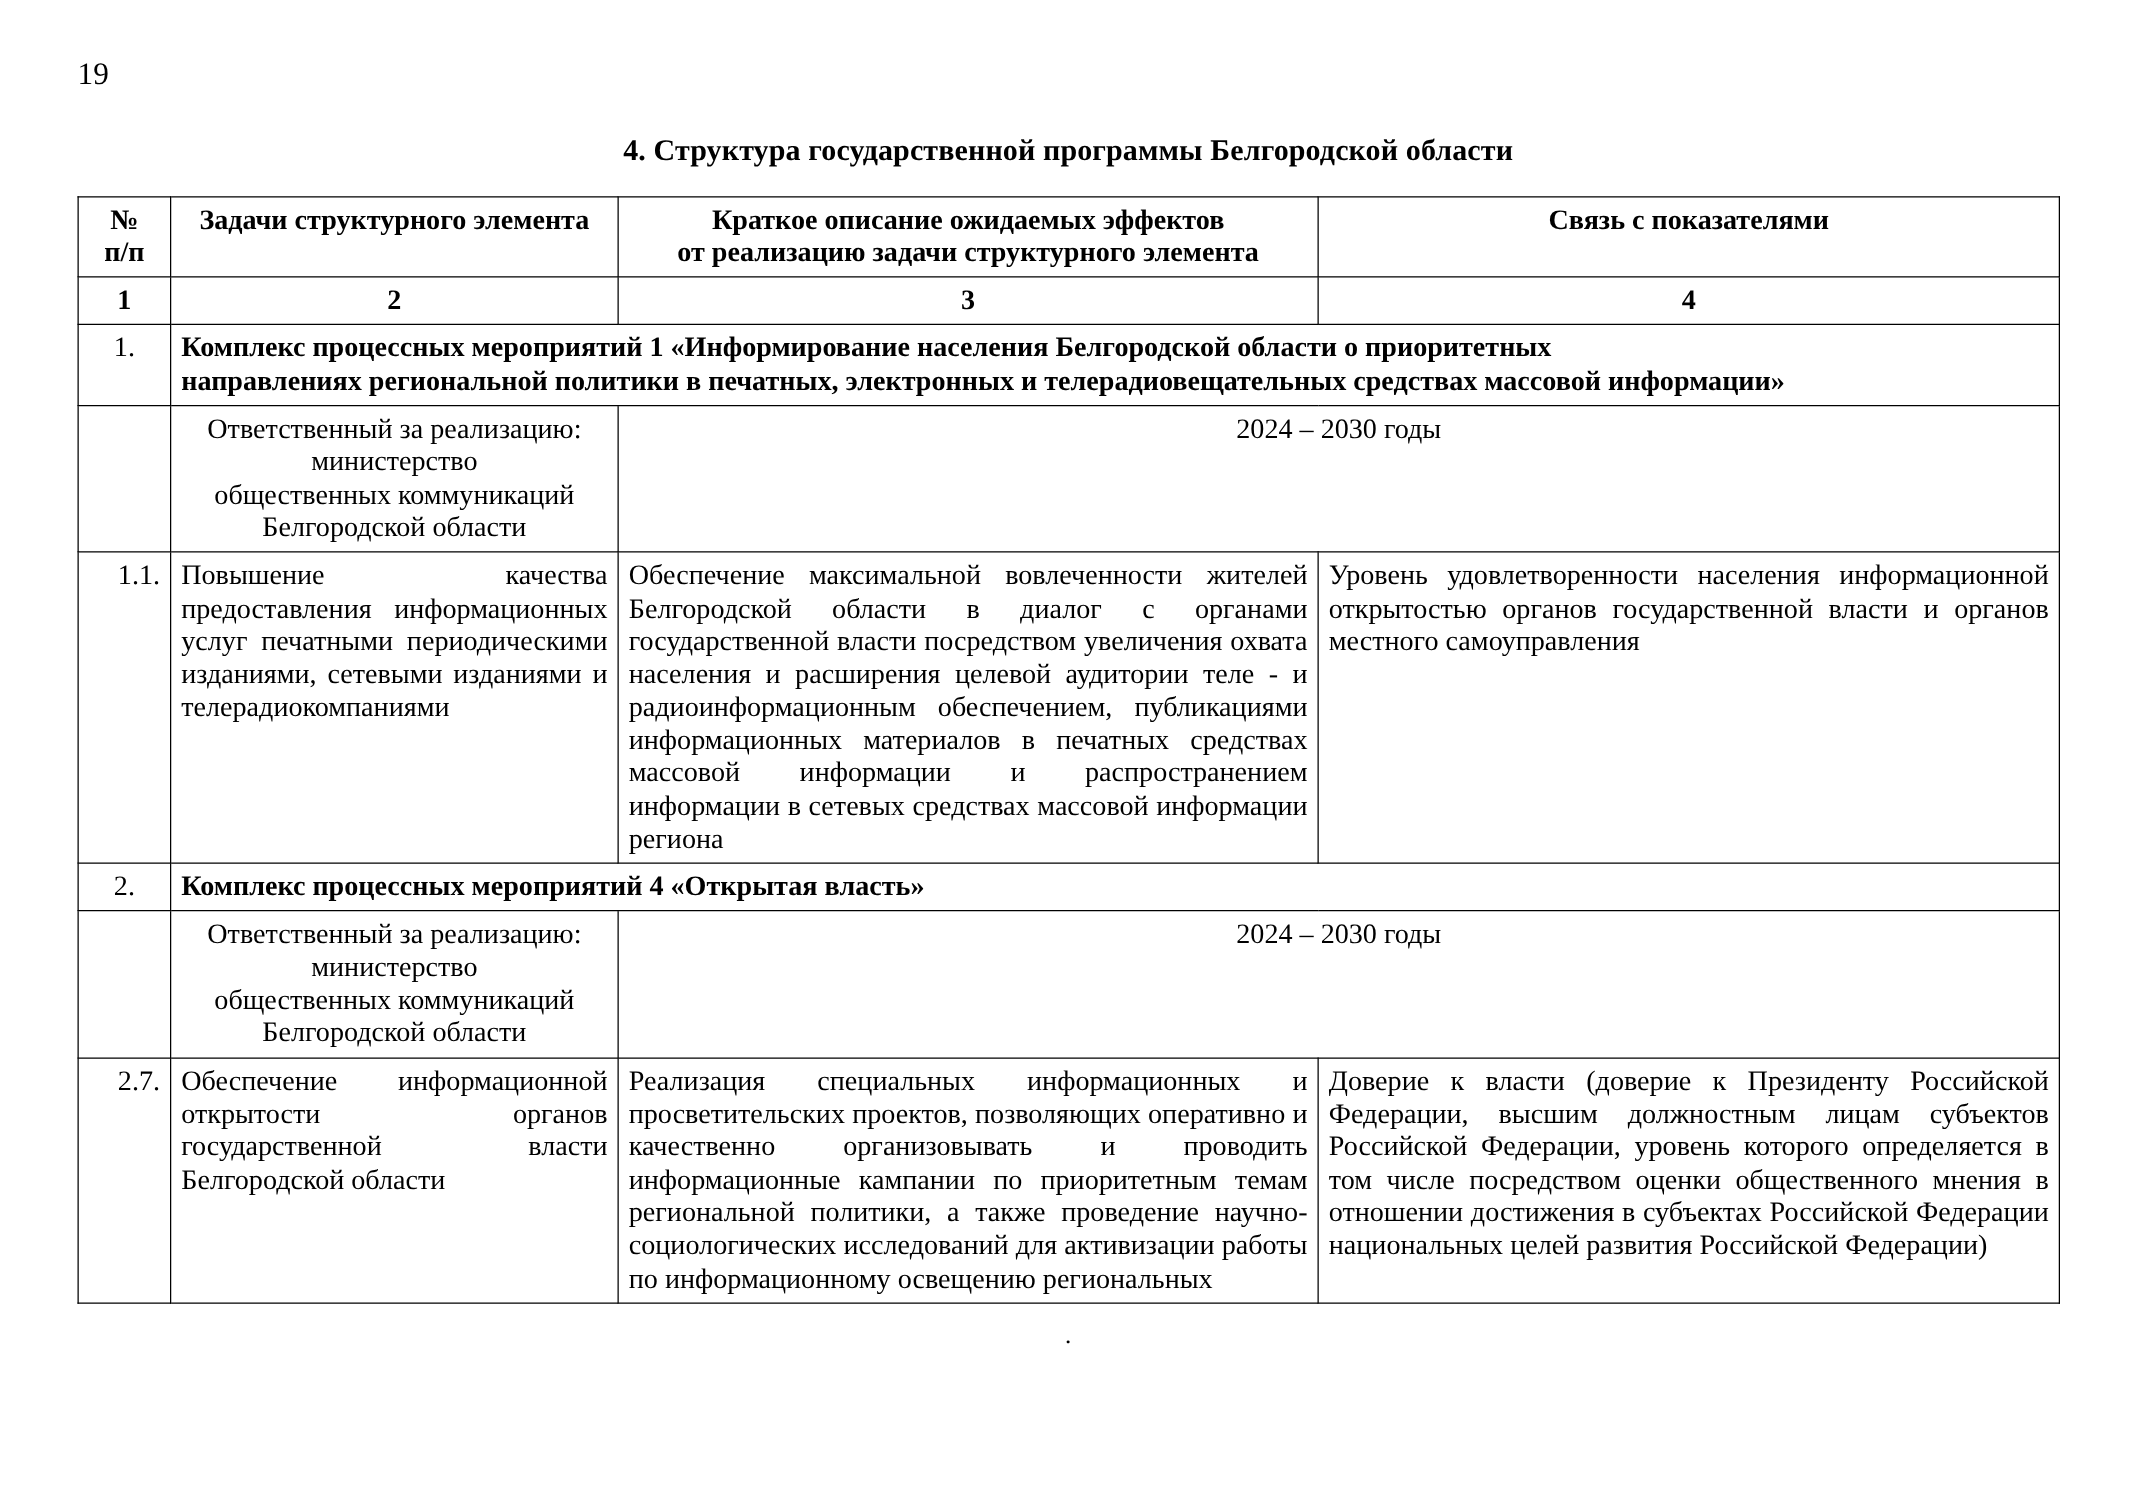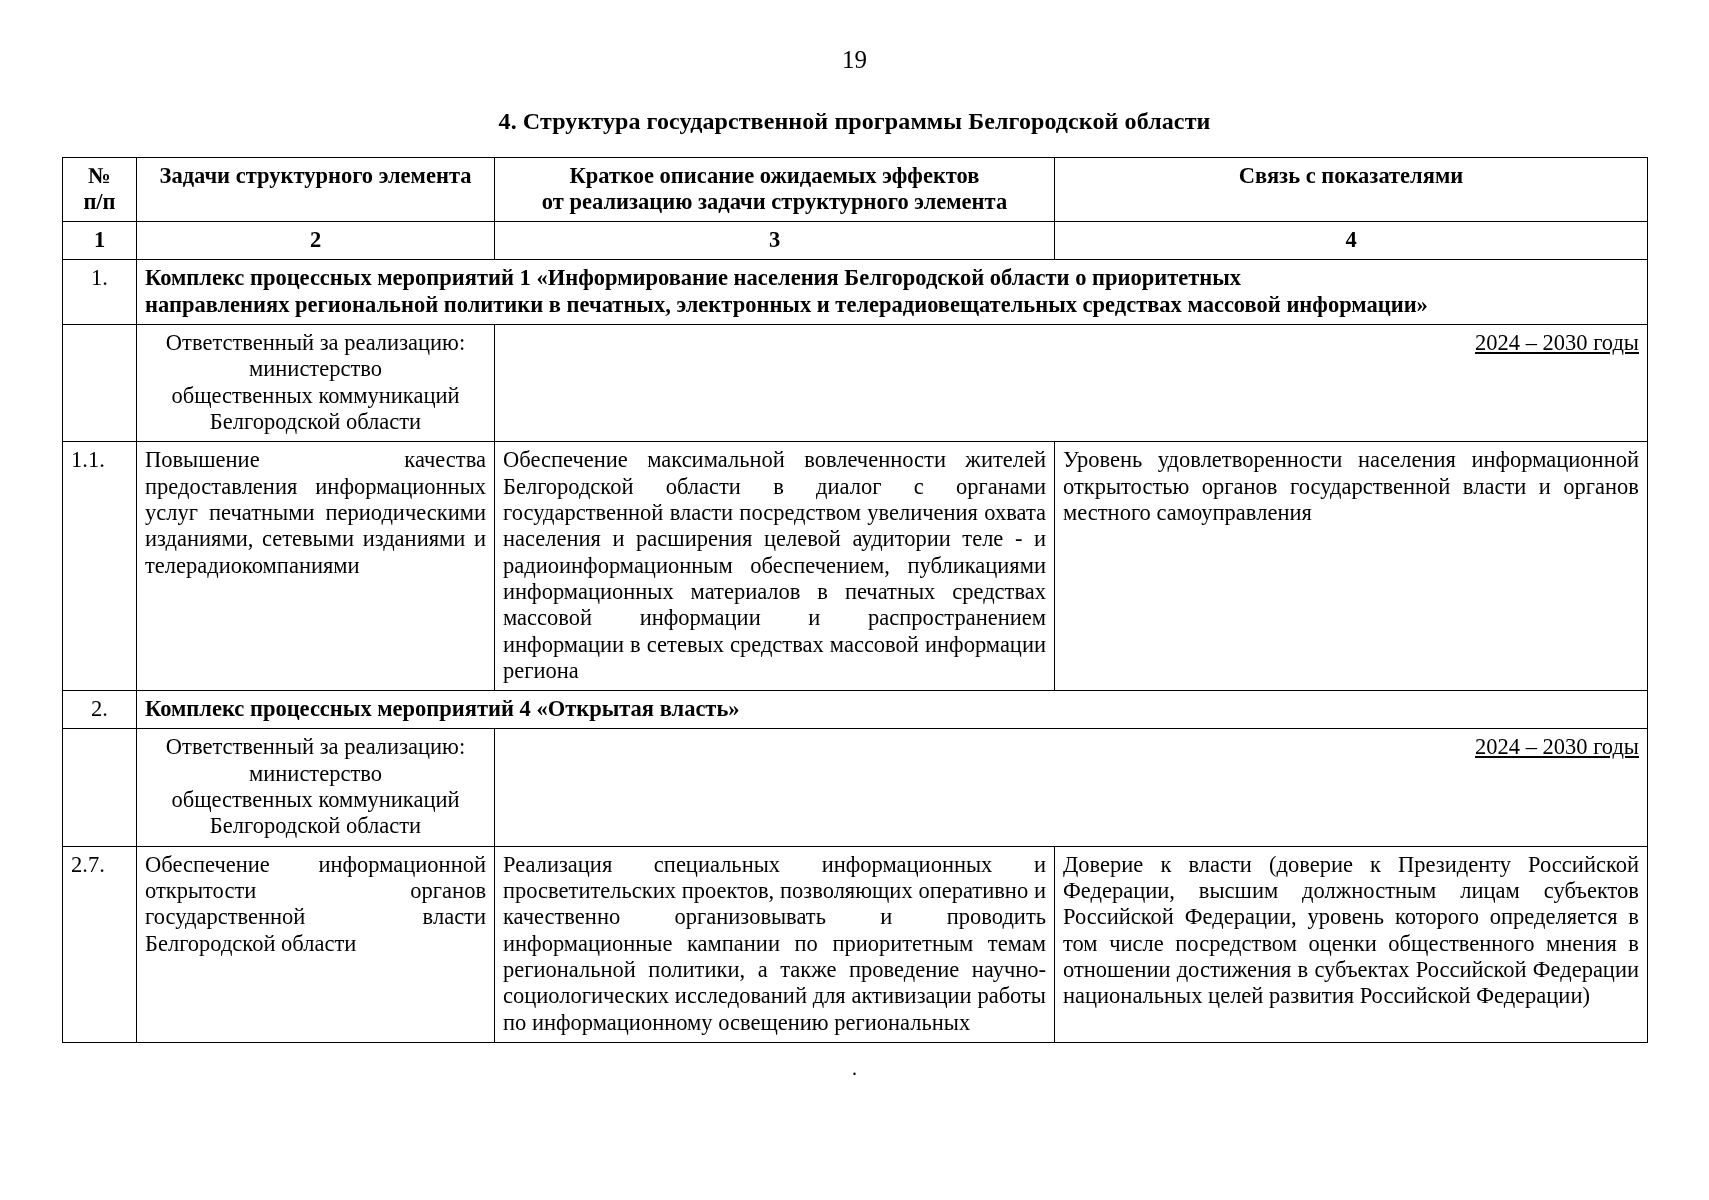--- a/index.html
+++ b/index.html
@@ -14,21 +14,20 @@
     color: #000000;
   }
   .page {
     position: relative;
     width: 1709px;
     min-height: 1200px;
     box-sizing: border-box;
     padding: 46px 62px 20px 62px;
   }
   .page-number {
-    text-align: center;
     font-size: 25px;
     line-height: 1.1;
     margin: 0 0 34px 0;
   }
   .doc-title {
     text-align: center;
     font-size: 24px;
     font-weight: bold;
     margin: 0 0 22px 0;
     letter-spacing: 0.1px;
@@ -58,21 +57,21 @@
     padding: 9px 6px;
     line-height: 1.2;
   }
   td.numrow {
     text-align: center;
     font-weight: bold;
     padding: 3px 4px 4px 4px;
     vertical-align: middle;
   }
   td.idx {
-    text-align: left;
+    text-align: right;
     vertical-align: top;
     padding-top: 8px;
   }
   td.idx-mid {
     text-align: center;
     vertical-align: top;
     padding-top: 6px;
   }
   td.complex {
     font-weight: bold;
@@ -80,24 +79,23 @@
     line-height: 1.22;
     padding: 7px 10px 8px 10px;
   }
   td.responsible {
     text-align: center;
     vertical-align: top;
     line-height: 1.25;
     padding: 7px 6px 8px 6px;
   }
   td.years {
-    text-align: right;
+    text-align: center;
     vertical-align: middle;
     padding: 8px;
-    text-decoration: underline;
   }
   td.just {
     text-align: justify;
     text-justify: inter-word;
     vertical-align: top;
     line-height: 1.24;
     padding: 7px 9px 9px 10px;
   }
   td.just p, td.responsible p, td.complex p {
     margin: 0;

